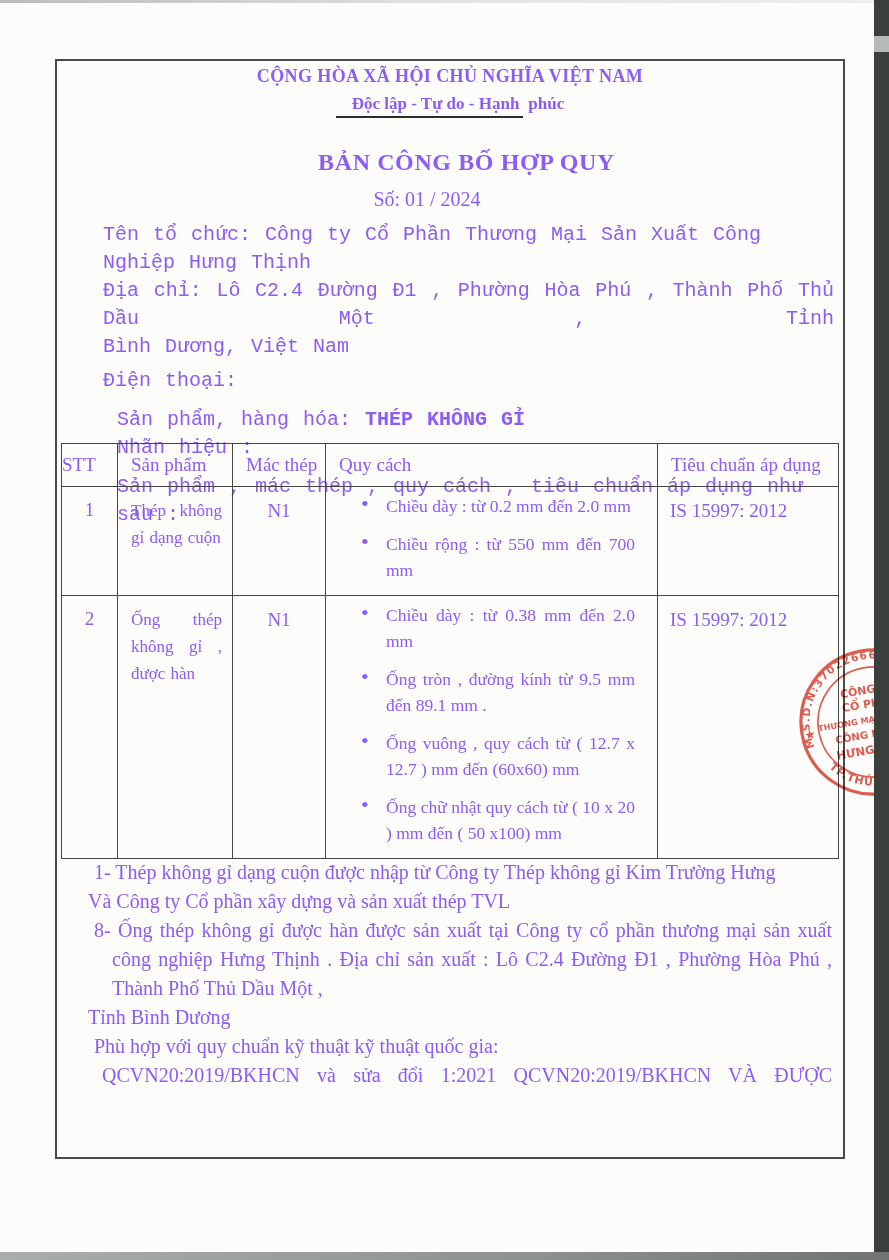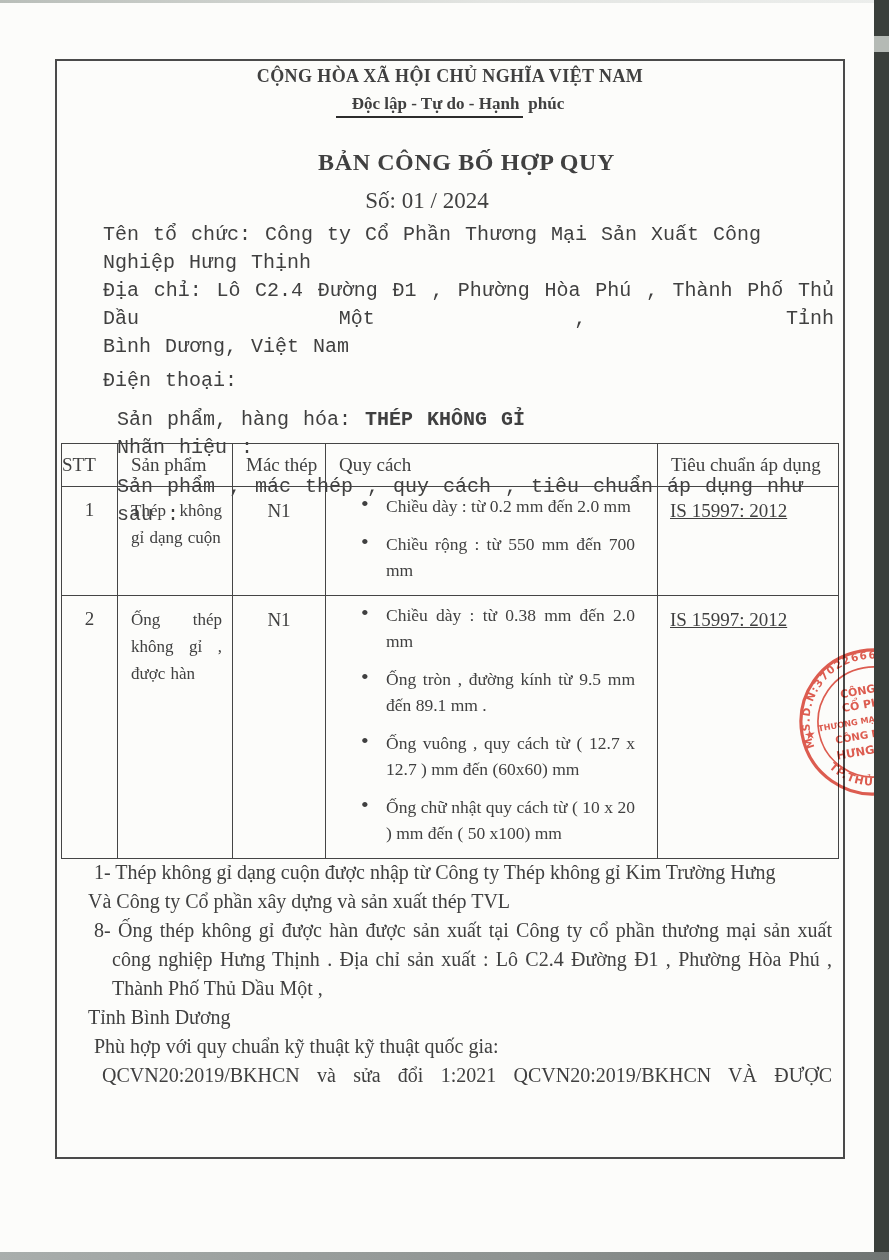--- a/index.html
+++ b/index.html
@@ -1,21 +1,21 @@
 <!DOCTYPE html>
 <html><head>
 <meta charset="utf-8">
 <style>
   * { margin:0; padding:0; box-sizing:border-box; }
   html,body { background:#e8e8e6; }
   .page {
     position:relative; width:889px; height:1260px;
     background:#fcfcfa; overflow:hidden;
     font-family:"Liberation Serif","DejaVu Serif",serif;
-    color:#404040;
+    color:#8b5cf6;
   }
   
   .scan-top { position:absolute; left:0; top:0; width:889px; height:3px;
     background:linear-gradient(to right,#b9beb9,#e3e5e2 55%,#eceeec); z-index:6; }
   .scan-right { position:absolute; left:874px; top:0; width:15px; height:1260px;
     background:#3a3f3b; z-index:6; }
   .scan-right-notch { position:absolute; left:874px; top:36px; width:15px; height:16px;
     background:#b5bab5; z-index:7; }
   .scan-bottom { position:absolute; left:0; top:1252px; width:889px; height:8px;
     background:linear-gradient(to right,#a9aeac,#8d9290 60%,#6f7472); z-index:6; }
@@ -25,21 +25,21 @@
 
   .nat-title { position:absolute; left:55px; top:66px; width:790px;
     text-align:center; font-size:18px; font-weight:bold; letter-spacing:.4px; z-index:2; }
   .motto { position:absolute; left:55px; top:94px; width:790px; text-align:center;
     font-size:17px; font-weight:bold; z-index:2; }
   .motto-main { border-bottom:2px solid #2c2c2c; padding:0 4px 3px 16px; }
   .motto-tail { padding-left:5px; }
   .doc-title { position:absolute; left:55px; top:149px; width:790px; text-align:center;
     font-size:24px; font-weight:bold; letter-spacing:.6px; z-index:2;padding-left:33px; }
   .doc-number { position:absolute; left:55px; top:188px; width:744px; text-align:center;
-    font-size:23px; z-index:2; }
+    font-size:20px; z-index:2; }
 
   .info { position:absolute; left:103px; top:221px; width:731px;
     font-size:20px; line-height:28px; word-spacing:2px; z-index:2;font-family:Liberation Mono, monospace; }
   .iline.just { text-align:justify; text-align-last:justify; }
   .iline.indent { padding-left:14px; }
   .iline.gap-m { margin-top:11px; }
   .iline.gap-s { margin-top:6px; }
 
   
   table.spec { position:absolute; left:61px; top:443px; width:777px;
@@ -51,21 +51,21 @@
   td.stt { text-align:center; vertical-align:top; padding-top:12px; font-size:19px; }
   td.product { vertical-align:top; text-align:justify; padding:10px 10px 0 13px;
     font-size:17px; line-height:27px; word-spacing:1px; }
   td.grade { text-align:center; vertical-align:top; padding-top:13px; font-size:19px; }
   td.specs { vertical-align:top; padding:6px 22px 0 14px; }
   td.specs ul { list-style:none; }
   td.specs li { position:relative; padding-left:46px; margin-bottom:12px;
     font-size:17.5px; line-height:26px; text-align:justify; }
   td.specs li::before { content:"\2022"; position:absolute; left:21px; top:-2px;
     font-size:22px; }
-  td.standard { vertical-align:top; padding:13px 4px 4px 12px; font-size:19px;text-decoration:underline; }
+  td.standard { vertical-align:top; padding:13px 4px 4px 12px; font-size:19px; }
   tr.r1 { height:94px; } tr.r2 { height:235px; }
 
   
   .notes { position:absolute; left:88px; top:858px; width:744px;
     font-size:20px; line-height:29px; z-index:2; }
   .nline.num { padding-left:6px; }
   .nline.cont { padding-left:24px; }
   .nline.jl { text-align:justify; text-align-last:justify; }
   .nline.q1 { padding-left:14px; }
   .nline.q2 { margin-left:-26px; width:776px; }

